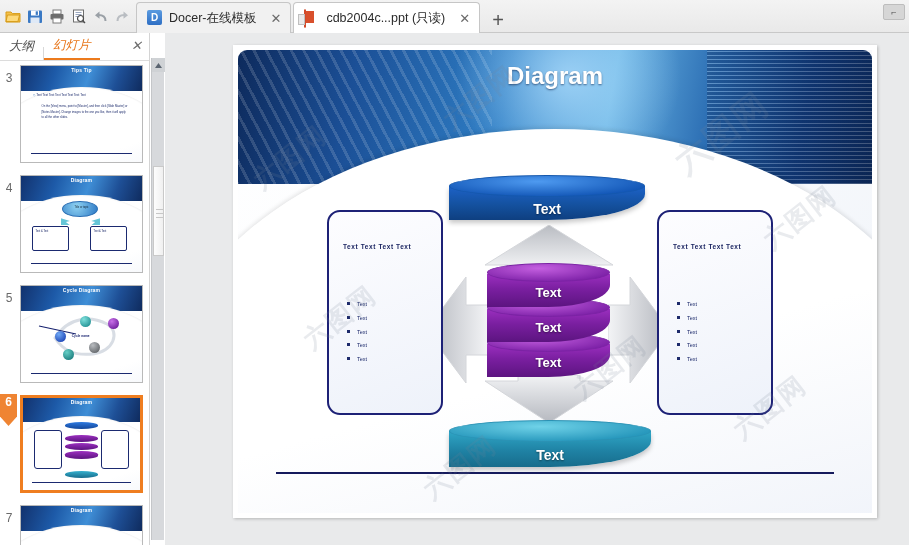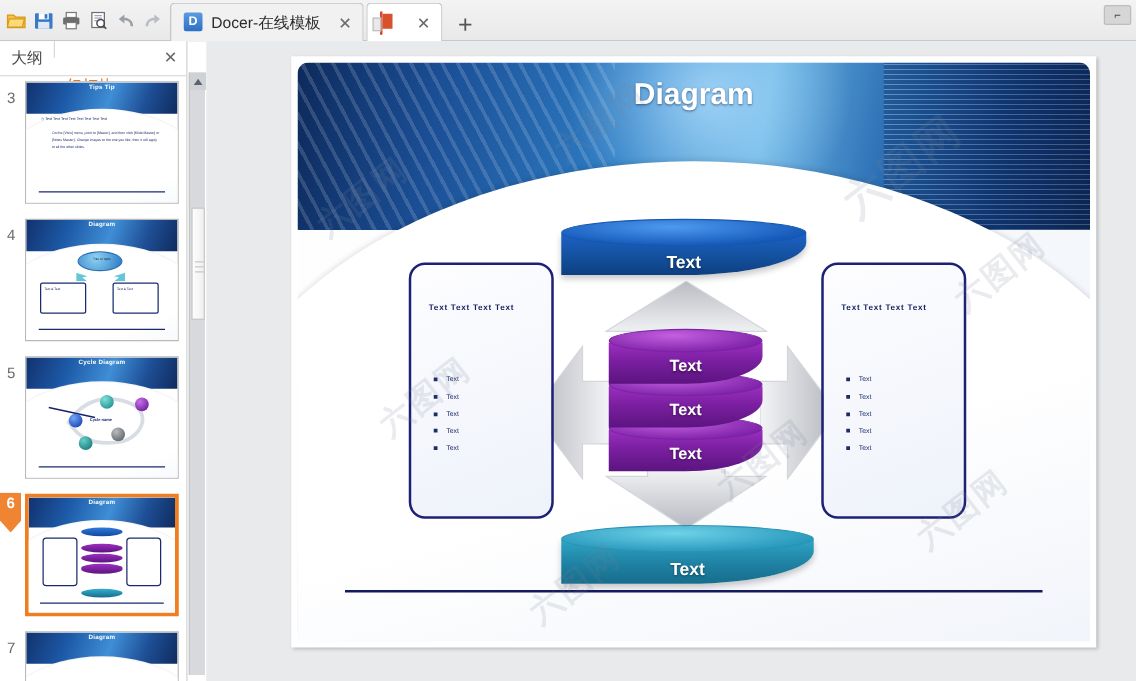--- a/index.html
+++ b/index.html
@@ -36,21 +36,21 @@
 
   .topright { position:absolute; right:4px; top:4px; width:22px; height:16px;
     background:#d6d6d6; border:1px solid #bdbdbd; border-radius:2px;
     display:flex; align-items:center; justify-content:center;
     font-size:9px; color:#4a4a4a; }
 
   
   .leftpanel { position:absolute; left:0; top:33px; width:150px; height:512px;
     background:#ffffff; border-right:1px solid #d4d4d4; }
   .panel-tabs { position:relative; height:28px; border-bottom:1px solid #dcdcdc;
-    display:flex; align-items:flex-start; }
+    display:flex; align-items:flex-end;font-style:italic; }
   .ptab { font-size:12.5px; color:#4c4c4c; padding:0 9px; height:27px;
     display:flex; align-items:center; }
   .ptab.active { color:#e8761a; border-bottom:2px solid #ec7a1c;margin-top:24px; }
   .ptab-div { width:1px; height:13px; background:#d8d8d8; }
   .panel-close { position:absolute; right:7px; top:5px; font-size:13px; color:#6b6b6b; }
 
   .thumblist { position:absolute; left:0; top:28px; width:149px; bottom:0; overflow:hidden; }
   .thumbrow { position:relative; height:110px; padding:4px 8px 4px 18px; }
   .thumbnum { position:absolute; left:2px; top:10px; width:14px; text-align:center;
     font-size:12px; color:#6a6a6a; }
@@ -247,20 +247,21 @@
       <span class="tabicon">
         <span class="ic-docer">D</span>
       </span>
       <span class="tab-label">Docer-在线模板</span>
       <span class="tab-close">✕</span>
     </div>
     <div class="tab">
       <span class="tabicon">
         <span class="ic-ppt"></span>
       </span>
+      <span class="tab-label">cdb2004c...ppt (只读)</span>
       <span class="tab-close">✕</span>
     </div>
     <div class="tab-add">+</div>
   </div>
 
   <div class="topright">⌐</div>
 </div>
 
 <div class="leftpanel">
   <div class="panel-tabs">

